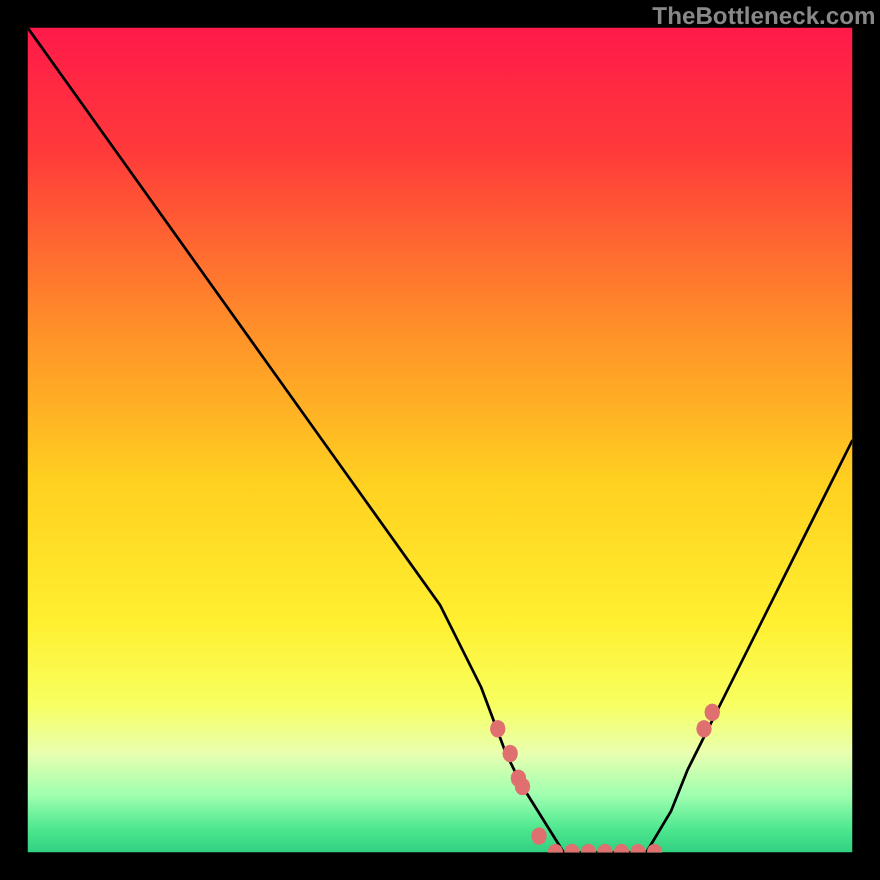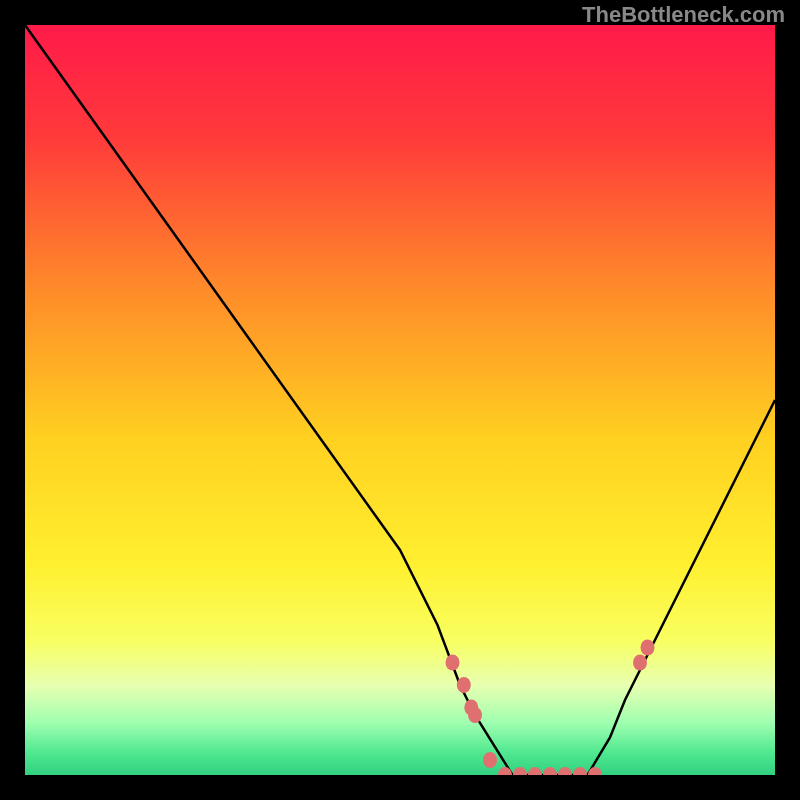--- a/index.html
+++ b/index.html
@@ -1,16 +1,16 @@
 <!DOCTYPE html>
 <html><head>
 <meta charset="utf-8">
 <style>
 body { margin: 0; padding: 0; width: 800px; height: 800px; background: #000; overflow: hidden; position: relative; font-family: Arial, sans-serif; }
-.brand { position: absolute; top: 2px; right: 15px; color: #888; font-size: 22px; font-weight: bold; z-index: 10; }
+.brand { position: absolute; top: 2px; right: 4px; color: #888; font-size: 22px; font-weight: bold; z-index: 10; }
 .plot-area { position: absolute; top: 25px; left: 25px; width: 750px; height: 750px; }
 svg { display: block; }
 </style>
 </head>
 <body>
 
 <div class="brand">TheBottleneck.com</div>
 
 <div class="plot-area">
 <svg id="chart-svg" width="750" height="750" viewBox="0 0 750 750">

